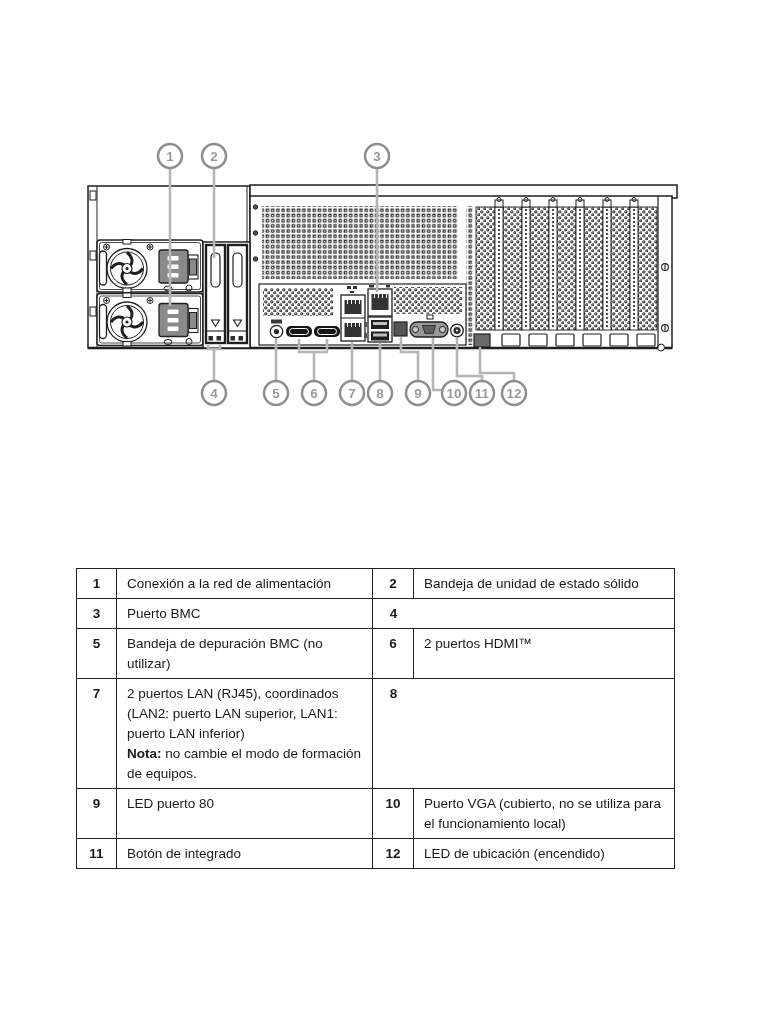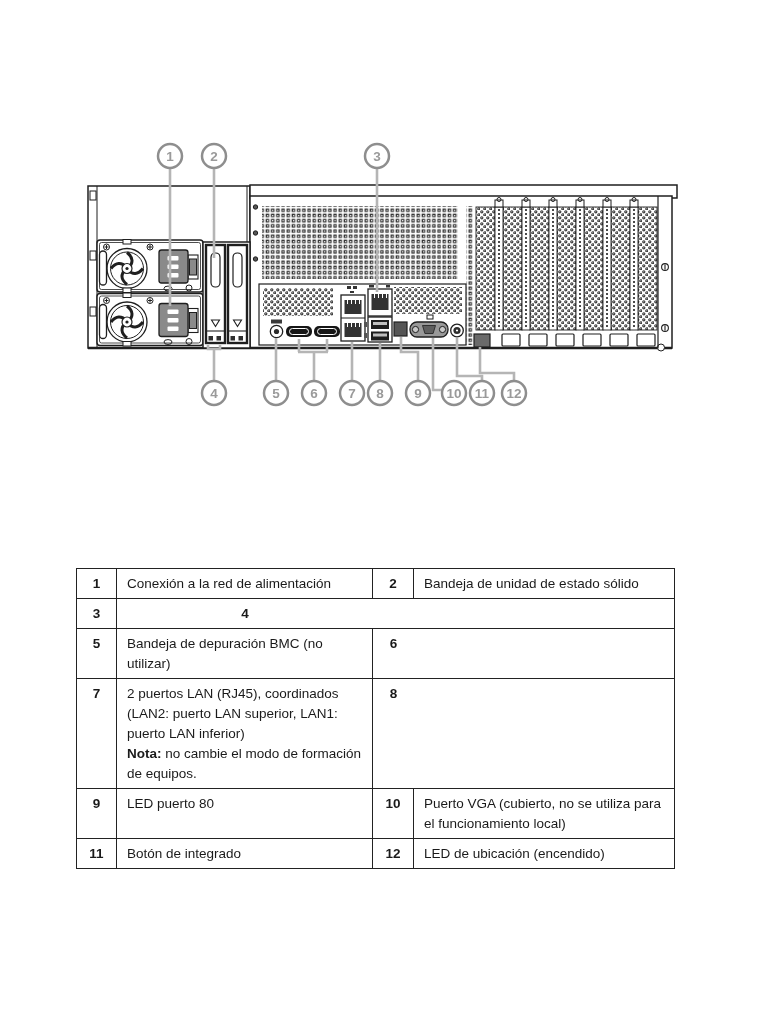--- a/index.html
+++ b/index.html
@@ -346,26 +346,28 @@
 
 <div class="legend">
   <div class="trow">
     <div class="cell cnum">1</div>
     <div class="cell">Conexión a la red de alimentación</div>
     <div class="cell cnum">2</div>
     <div class="cell">Bandeja de unidad de estado sólido</div>
   </div>
   <div class="trow">
     <div class="cell cnum">3</div>
+    <div class="cell">Puerto BMC</div>
     <div class="cell cnum">4</div>
   </div>
   <div class="trow">
     <div class="cell cnum">5</div>
     <div class="cell">Bandeja de depuración BMC (no utilizar)</div>
     <div class="cell cnum">6</div>
+    <div class="cell">2 puertos HDMI™</div>
   </div>
   <div class="trow">
     <div class="cell cnum">7</div>
     <div class="cell">
       <span>2 puertos LAN (RJ45), coordinados (LAN2: puerto LAN superior, LAN1: puerto LAN inferior)</span>
       <div class="note"><b>Nota:</b><span> no cambie el modo de formación de equipos.</span></div>
     </div>
     <div class="cell cnum">8</div>
   </div>
   <div class="trow">

